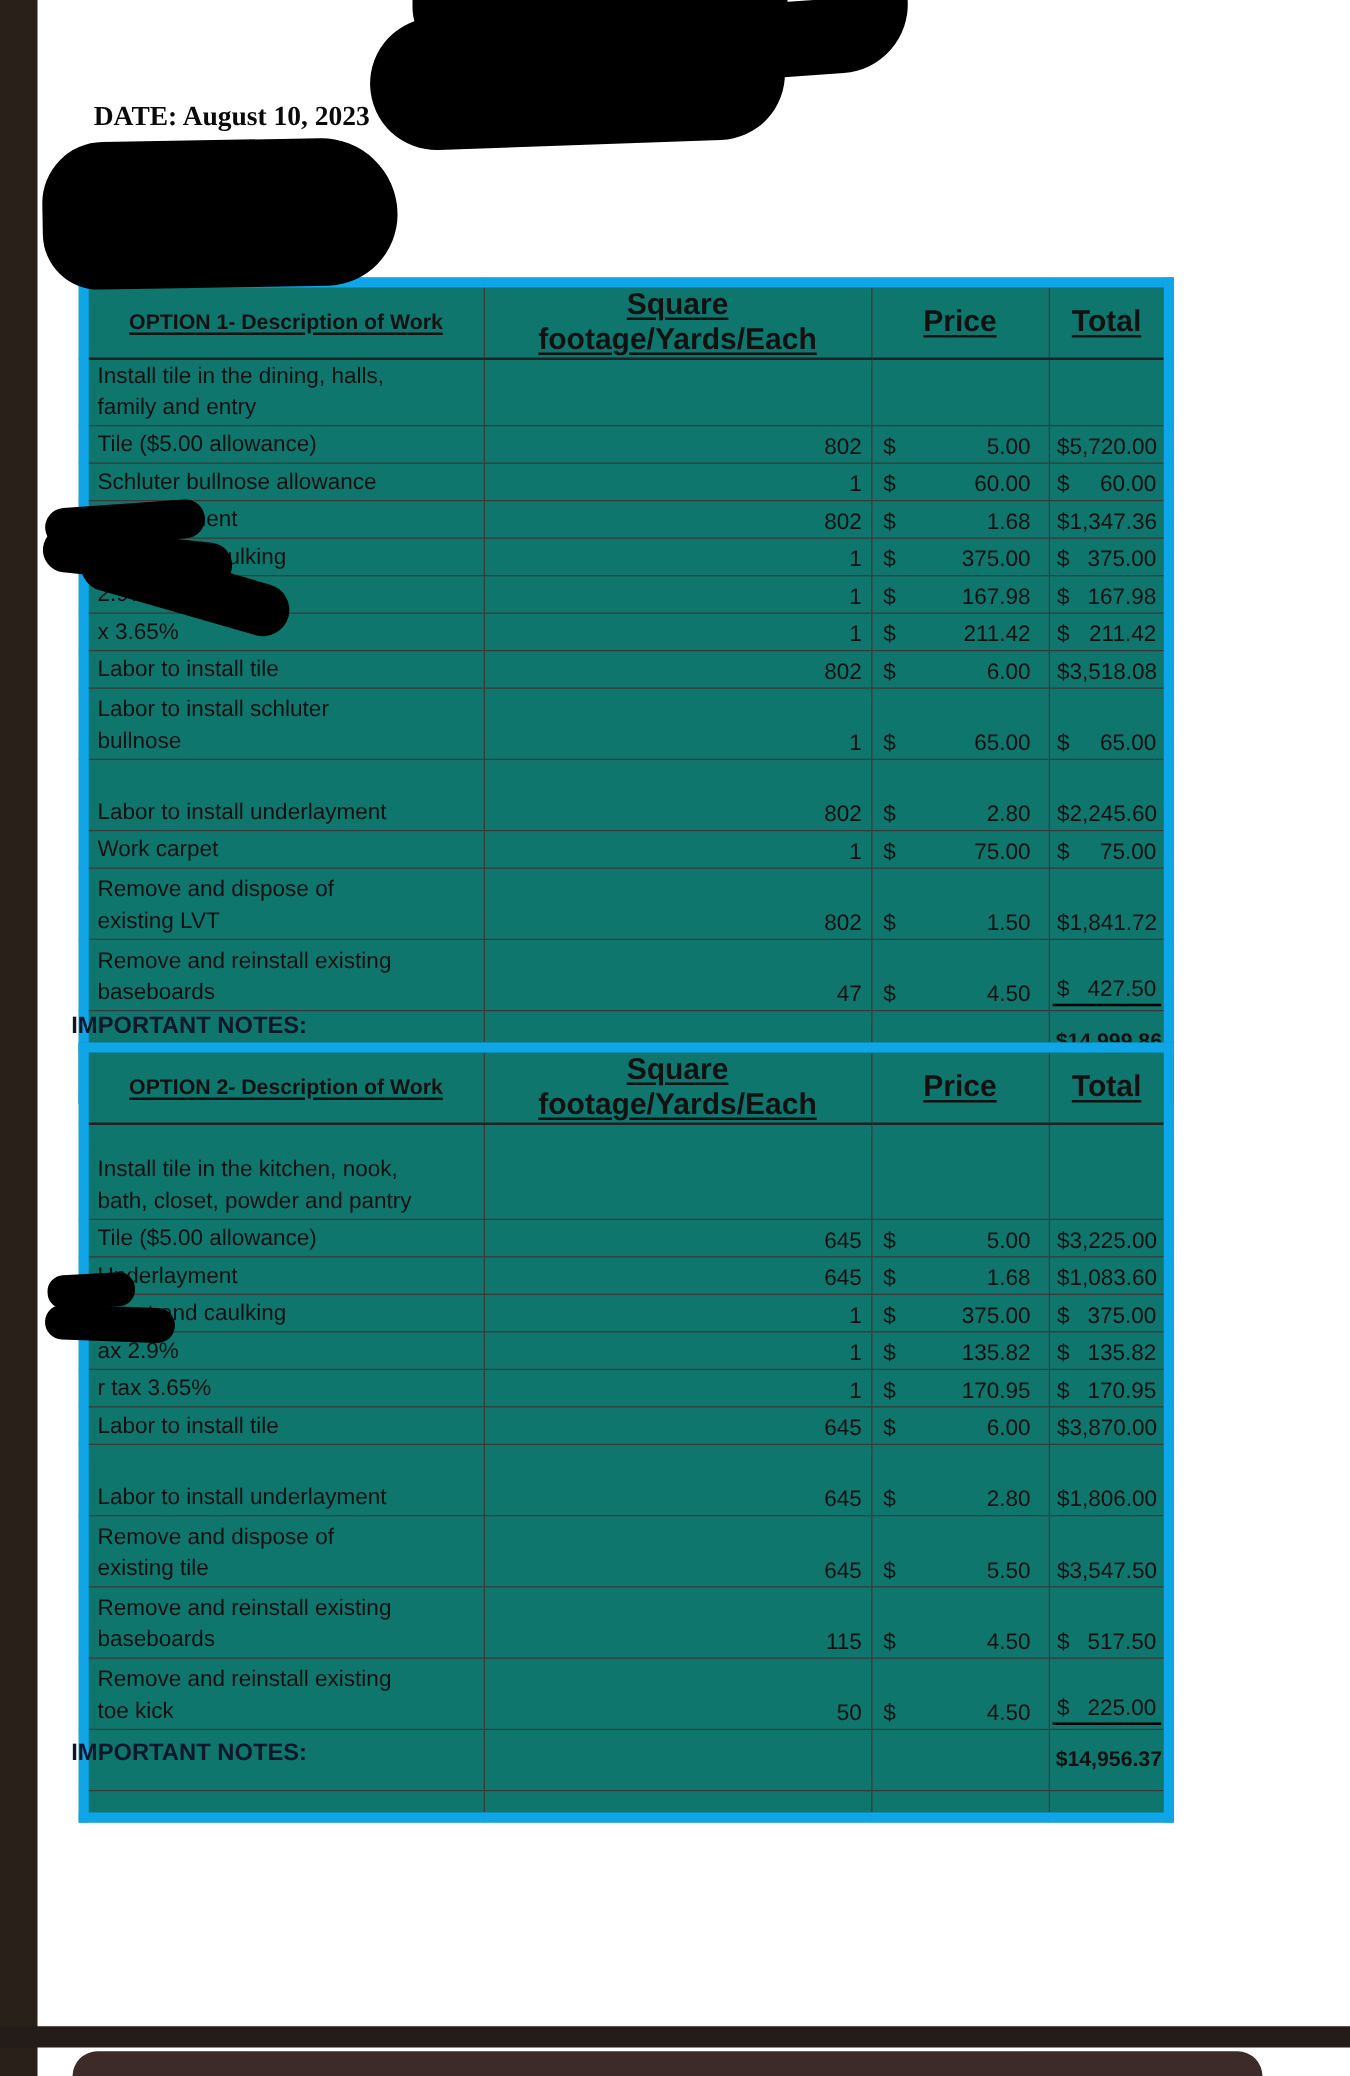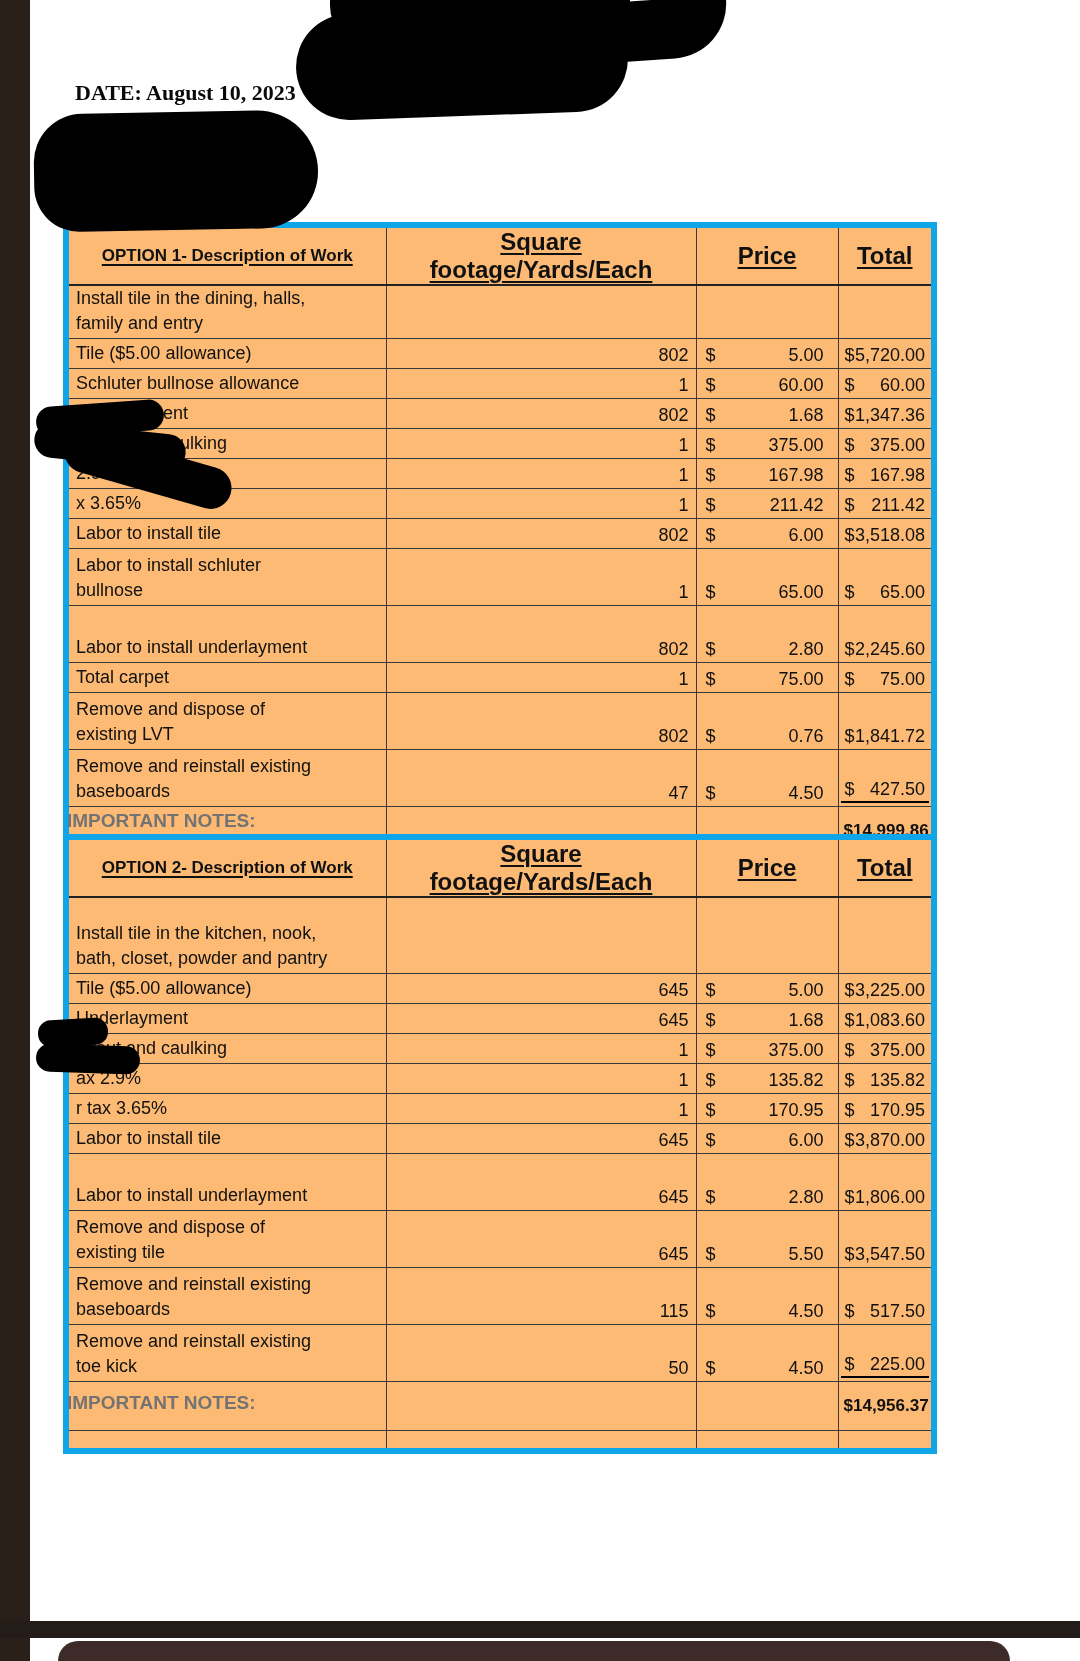--- a/index.html
+++ b/index.html
@@ -1,25 +1,25 @@
 <!DOCTYPE html>
 <html><head>
 <meta charset="utf-8">
 <style>
   html,body{margin:0;padding:0;background:#ffffff;}
   .page{position:relative;width:1080px;height:1661px;background:#ffffff;overflow:hidden;
         font-family:"Liberation Sans",sans-serif;color:#111;}
   .left-strip{position:absolute;left:0;top:0;width:30px;height:1661px;background:#282019;}
   .date-line{position:absolute;left:75px;top:80px;font-family:"Liberation Serif",serif;
              font-weight:bold;font-size:22px;color:#0a0a0a;}
-  .notes{position:absolute;left:67px;font-weight:bold;font-size:19px;color:#737373;}
+  .notes{position:absolute;left:57px;font-weight:bold;font-size:19px;color:#0f172a;}
   #notes1{top:810px;} #notes2{top:1392px;}
 
-  table{border-collapse:collapse;position:absolute;left:63px;background:#fdba74;
-        table-layout:fixed;border:6px solid #0ea5e9;padding-left:28px;}
+  table{border-collapse:collapse;position:absolute;left:63px;background:#0f766e;
+        table-layout:fixed;border:8px solid #0ea5e9;padding-left:28px;}
   #t1{top:222px;width:868px;} #t2{top:834px;width:868px;}
   .c1{width:320px}.c2{width:310px}.c3{width:142px}.c4{width:96px}
   td,th{border:1px solid #3a3a3a;padding:0;overflow:hidden;}
   th{height:27px;font-size:24px;font-weight:bold;text-align:center;vertical-align:middle;
      text-decoration:underline;text-decoration-thickness:2px;text-underline-offset:3px;
      border-bottom:2px solid #222;}
   th.h-desc{font-size:17px;}
   td{font-size:18px;vertical-align:bottom;height:27px;}
   tr.tall td{height:54px;}
   #t1 tbody tr:nth-child(2) td{height:48px;}
@@ -217,21 +217,21 @@
             </div>
           </td>
           <td class="tt">
             <div class="money">
               <span class="cur">$</span>
               <span class="amt">2,245.60</span>
             </div>
           </td>
         </tr>
         <tr>
-          <td class="desc">Total carpet</td>
+          <td class="desc">Work carpet</td>
           <td class="qty">1</td>
           <td class="pr">
             <div class="money">
               <span class="cur">$</span>
               <span class="amt">75.00</span>
             </div>
           </td>
           <td class="tt">
             <div class="money">
               <span class="cur">$</span>
@@ -239,21 +239,21 @@
             </div>
           </td>
         </tr>
         <tr class="tall">
           <td class="desc">Remove and dispose of
 existing LVT</td>
           <td class="qty">802</td>
           <td class="pr">
             <div class="money">
               <span class="cur">$</span>
-              <span class="amt">0.76</span>
+              <span class="amt">1.50</span>
             </div>
           </td>
           <td class="tt">
             <div class="money">
               <span class="cur">$</span>
               <span class="amt">1,841.72</span>
             </div>
           </td>
         </tr>
         <tr class="tall">

